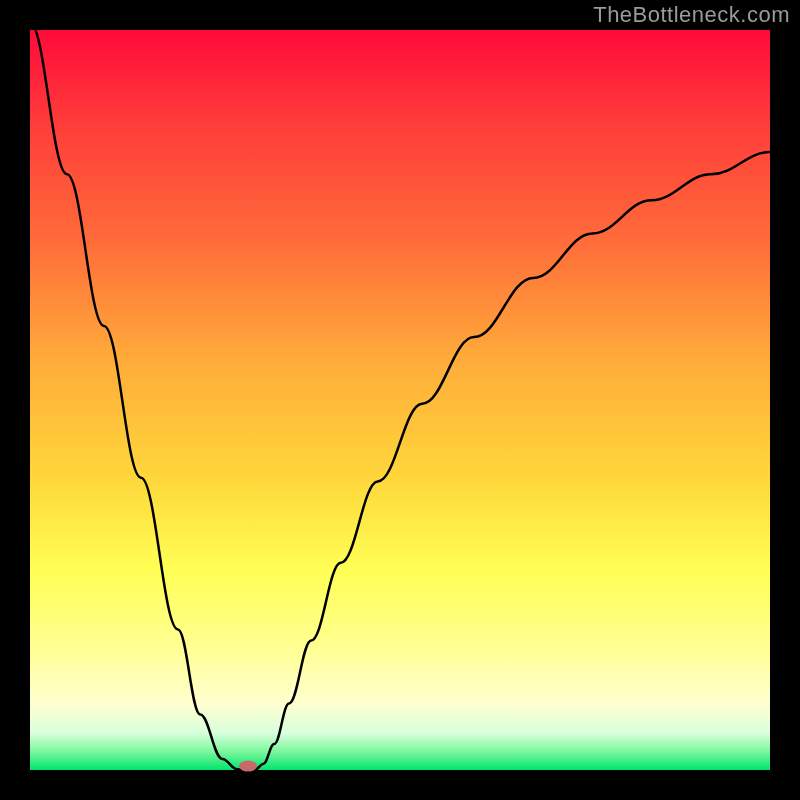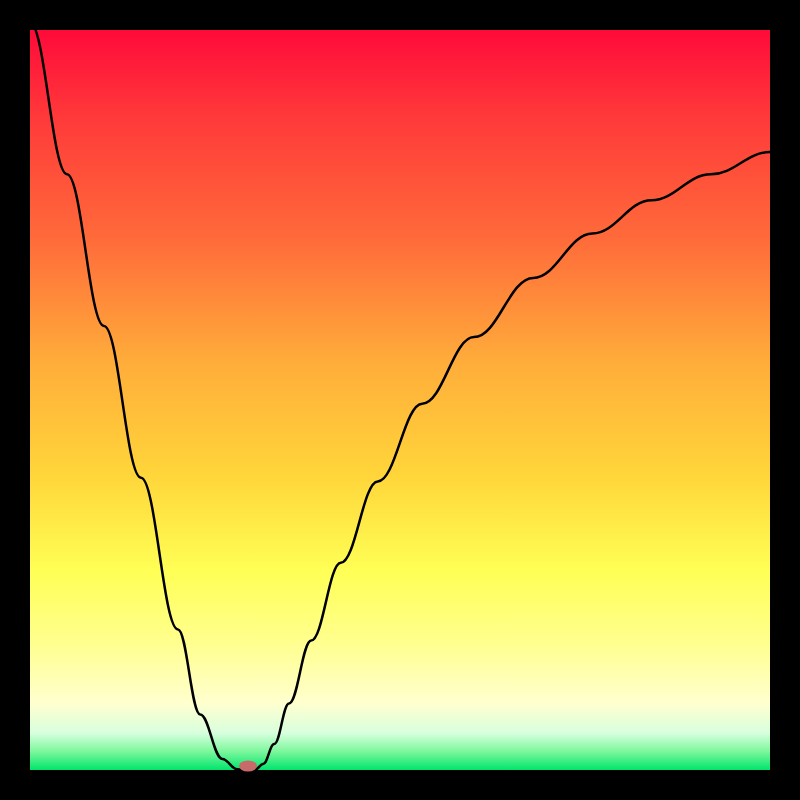--- a/index.html
+++ b/index.html
@@ -62,14 +62,15 @@
   <div class="plot-area">
 
     <svg class="curve-layer" viewBox="0 0 740 740" preserveAspectRatio="none">
       <path id="curve-path" fill="none" stroke="#000" stroke-width="2.5" stroke-linejoin="round" stroke-linecap="round" d="M 0 -7.399999999999977 C 14.8 -7.399999999999977 22.2 144.29999999999995 37 144.29999999999995 C 51.8 144.29999999999995 59.2 296 74 296 C 88.8 296 96.2 447.7 111 447.7 C 125.8 447.7 133.2 599.4 148 599.4 C 156.88 599.4 161.32000000000002 684.5 170.20000000000002 684.5 C 179.08 684.5 183.52 728.9 192.4 728.9 C 198.32000000000002 728.9 201.28 739.26 207.20000000000002 739.26 C 211.64000000000001 739.26 213.85999999999999 740 218.29999999999998 740 C 221.26 740 222.73999999999998 739.26 225.7 739.26 C 228.66 739.26 230.14 734.08 233.1 734.08 C 237.54 734.08 239.76000000000002 714.1 244.20000000000002 714.1 C 250.12 714.1 253.08 673.4 259 673.4 C 267.88 673.4 272.32 610.5 281.2 610.5 C 293.04 610.5 298.96 532.8 310.8 532.8 C 325.59999999999997 532.8 333 451.4 347.79999999999995 451.4 C 365.56 451.4 374.44 373.7 392.20000000000005 373.7 C 412.92 373.7 423.28000000000003 307.1 444 307.1 C 467.68 307.1 479.52000000000004 247.89999999999998 503.20000000000005 247.89999999999998 C 526.88 247.89999999999998 538.72 203.5 562.4 203.5 C 586.08 203.5 597.92 170.19999999999993 621.6 170.19999999999993 C 645.2800000000001 170.19999999999993 657.12 144.29999999999995 680.8000000000001 144.29999999999995 C 704.48 144.29999999999995 716.32 122.10000000000002 740 122.10000000000002 "></path>
     </svg>
 
     <div id="marker" class="marker" style="left: 218.3px; top: 736.3px; background: rgb(200, 106, 106);"></div>
 
   </div>
 
+  <div class="watermark">TheBottleneck.com</div>
 
 </div>
 
 </body></html>

